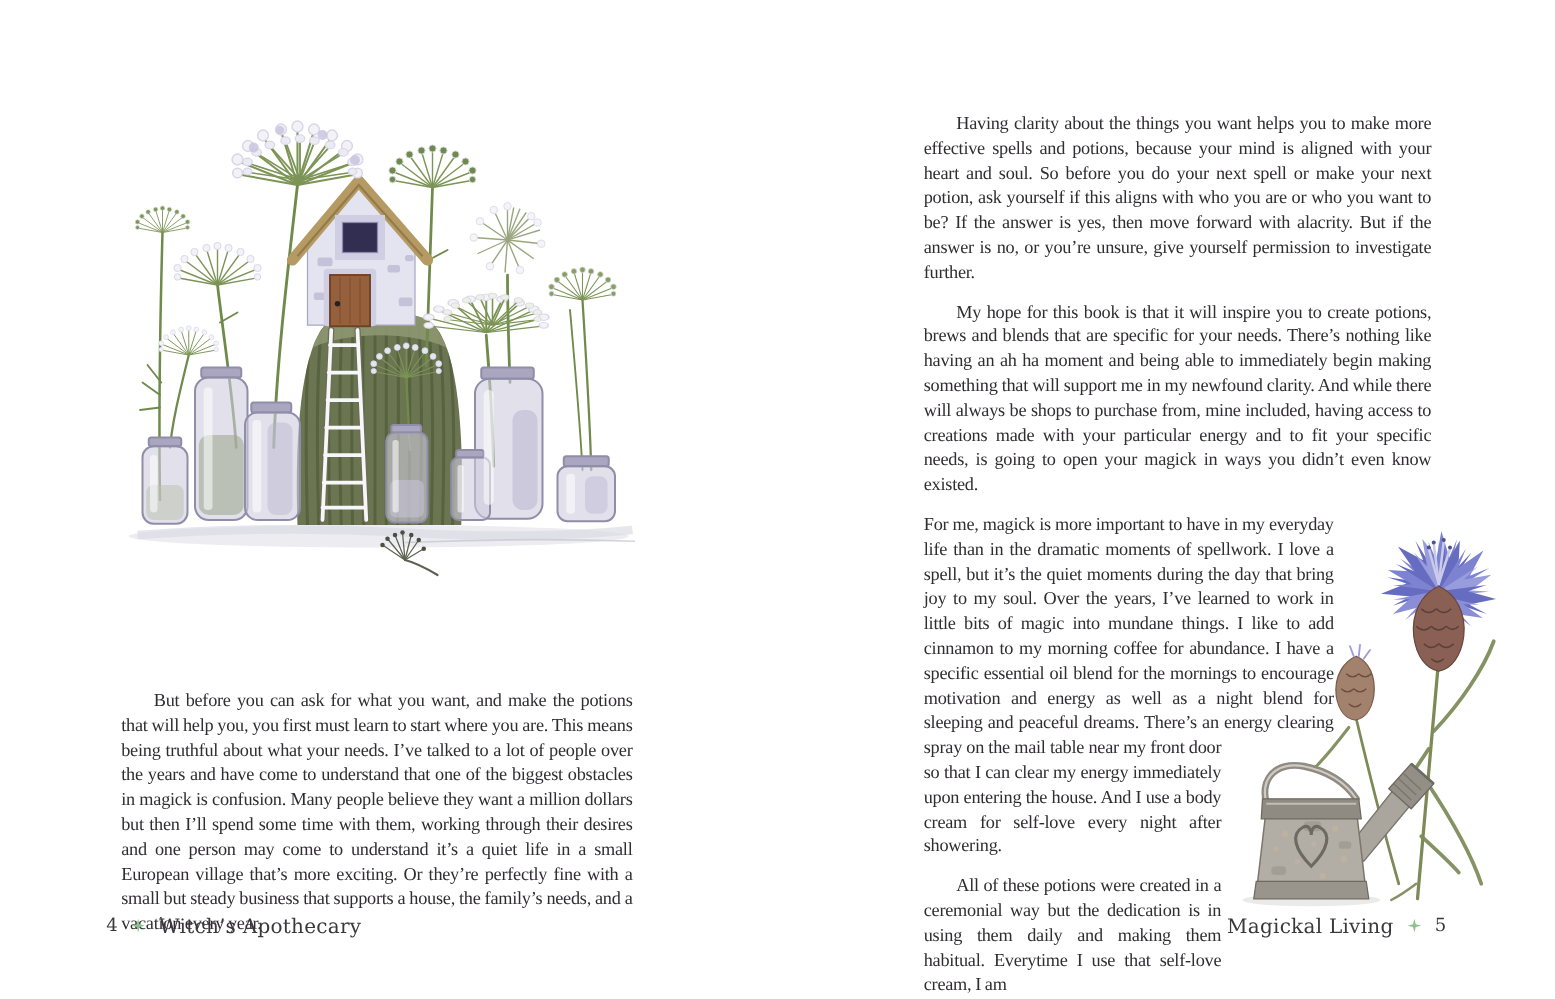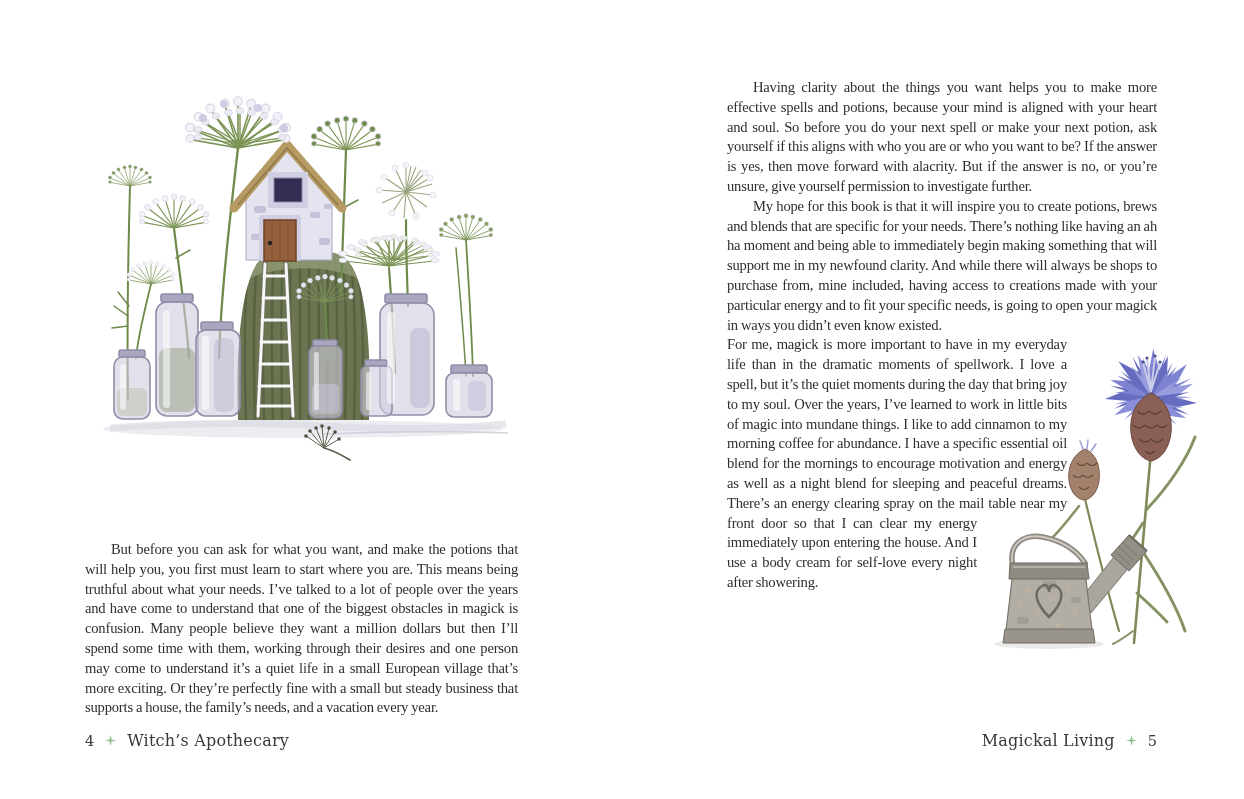--- a/index.html
+++ b/index.html
@@ -4,21 +4,21 @@
 <style>
   html,body{margin:0;padding:0;background:#ffffff;}
   .spread{
     position:relative;width:1244px;height:799px;background:#ffffff;
     font-family:"Liberation Serif",serif;color:#2f2d30;overflow:hidden;
   }
   .body-text{
     font-size:14.6px;line-height:19.8px;text-align:justify;
     letter-spacing:-0.2px;word-spacing:-0.4px;color:#2f2d30;
   }
-  .body-text p{margin:0;}
+  .body-text p{margin:12px;}
   p.indent{text-indent:26px;}
 
   
   .left-illo{position:absolute;left:88px;top:88px;width:432px;height:392px;}
   .left-para{position:absolute;left:85px;top:540px;width:433px;}
 
   
   .right-col{position:absolute;left:727px;top:78px;width:430px;}
   .section-heading{
     font-family:"DejaVu Serif",serif;font-weight:400;
@@ -385,20 +385,21 @@
         </g>
         <path d="M27,222 L104,222 L106,238 L26,238 Z" fill="#8f8a82" stroke="#6e6961" stroke-width="1"></path>
         <path d="M30,226 L102,226" stroke="#cfcac2" stroke-width="1.5" opacity="0.8"></path>
         <path d="M22,288 L110,288 L112,302 L20,302 Z" fill="#9a958c" stroke="#6e6961" stroke-width="1"></path>
         <path d="M66,276 C52,262 50,250 59,245 C64,242 66,247 66,251 C66,247 68,242 73,245 C82,250 80,262 66,276 Z" fill="none" stroke="#6e6961" stroke-width="2.5"></path>
       </svg>
 
       <div class="sp1"></div>
       <div class="sp2"></div>
       <p>For me, magick is more important to have in my everyday life than in the dramatic moments of spellwork. I love a spell, but it’s the quiet moments during the day that bring joy to my soul. Over the years, I’ve learned to work in little bits of magic into mundane things. I like to add cinnamon to my morning coffee for abundance. I have a specific essential oil blend for the mornings to encourage motivation and energy as well as a night blend for sleeping and peaceful dreams. There’s an energy clearing spray on the mail table near my front door so that I can clear my energy immediately upon entering the house. And I use a body cream for self-love every night after showering.</p>
+      <p class="indent">All of these potions were created in a ceremonial way but the dedication is in using them daily and making them habitual. Everytime I use that self-love cream, I am</p>
     </div>
   </div>
 
   <div class="footer footer-right">
     <span class="footer-title">Magickal Living</span>
     <span class="orn">
       <svg width="11" height="11" viewBox="0 0 11 11">
           <path d="M5.5 0 L6.6 4.4 L11 5.5 L6.6 6.6 L5.5 11 L4.4 6.6 L0 5.5 L4.4 4.4 Z" fill="#8fc08f"></path>
         </svg>
     </span>

